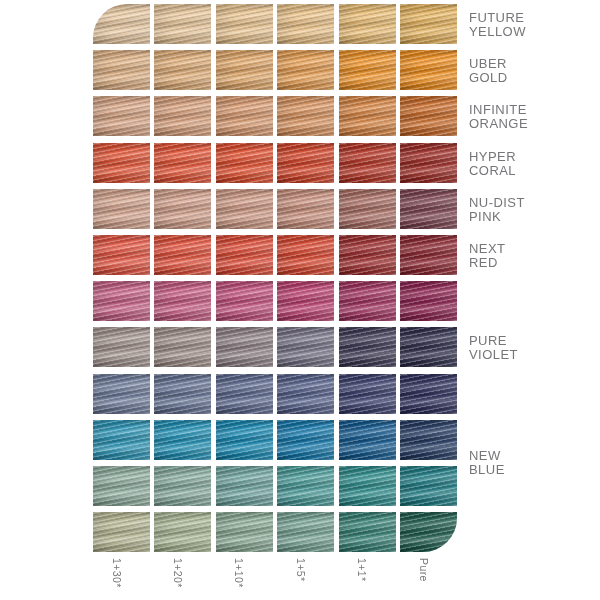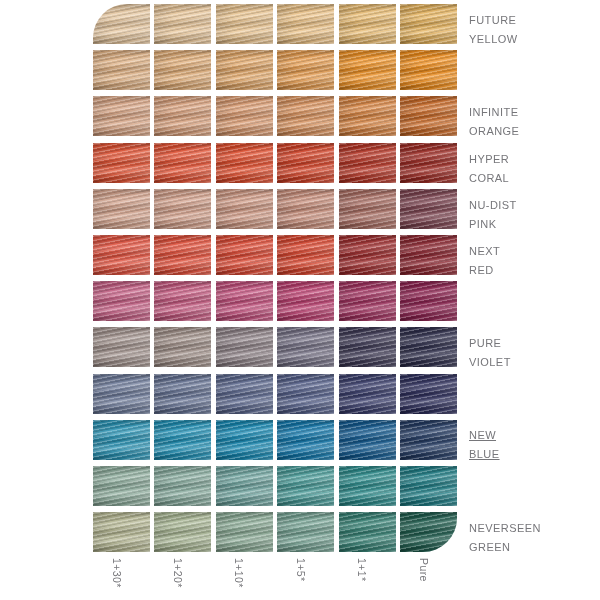--- a/index.html
+++ b/index.html
@@ -102,22 +102,22 @@
     position: absolute;
     left: 469px;
     top: 0;
     width: 131px;
     height: 560px;
   }
   .row-label {
     position: absolute;
     left: 0;
     width: 131px;
-    font-size: 11px;
-    line-height: 19px;
+    font-size: 13px;
+    line-height: 14px;
     letter-spacing: 0.45px;
     color: #76767a;
     white-space: pre-line;
   }
 
   
   .col-labels {
     position: absolute;
     left: 93px;
     top: 556px;
@@ -388,34 +388,34 @@
         </div>
         <div class="swatch corner-br" title="NEVERSEEN GREEN — Pure — #1e5c4d" style="left: 307px; background-color: rgb(30, 92, 77);">
           <div class="tex"></div>
         </div>
       </div>
     </div>
 
   <div class="labels">
       <div class="row-label" style="top: 11px; color: rgb(118, 118, 122);">FUTURE
 YELLOW</div>
+      <div class="row-label" style="top: 57.2px; color: rgb(118, 118, 122);">UBER
+GOLD</div>
       <div class="row-label" style="top: 149.6px; color: rgb(118, 118, 122);">HYPER
 CORAL</div>
       <div class="row-label" style="top: 103.4px; color: rgb(118, 118, 122);">INFINITE
 ORANGE</div>
       <div class="row-label" style="top: 242px; color: rgb(118, 118, 122);">NEXT
 RED</div>
       <div class="row-label" style="top: 195.8px; color: rgb(118, 118, 122);">NU-DIST
 PINK</div>
       <div class="row-label" style="top: 334.4px; color: rgb(118, 118, 122);">PURE
 VIOLET</div>
-      <div class="row-label" style="top: 426px; color: rgb(118, 118, 122); text-decoration: underline;">NEW
+      <div class="row-label" style="top: 449px; color: rgb(118, 118, 122);">NEW
 BLUE</div>
-      <div class="row-label" style="top: 519.2px; color: rgb(118, 118, 122);">NEVERSEEN
-GREEN</div>
     </div>
 
   <div class="col-labels">
       <div class="col-label" style="left: 0px;">
         <span style="color: rgb(118, 118, 122);">1+30*</span>
       </div>
       <div class="col-label" style="left: 61.4px;">
         <span style="color: rgb(118, 118, 122);">1+20*</span>
       </div>
       <div class="col-label" style="left: 122.8px;">

